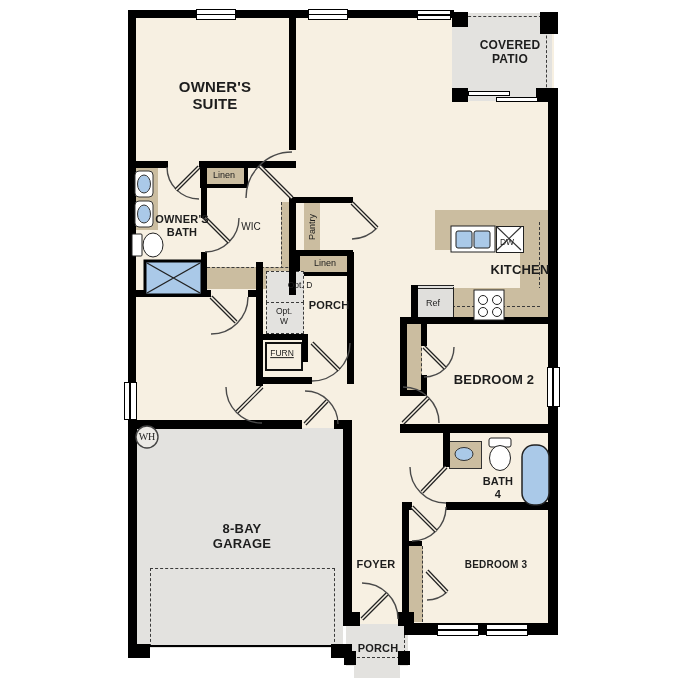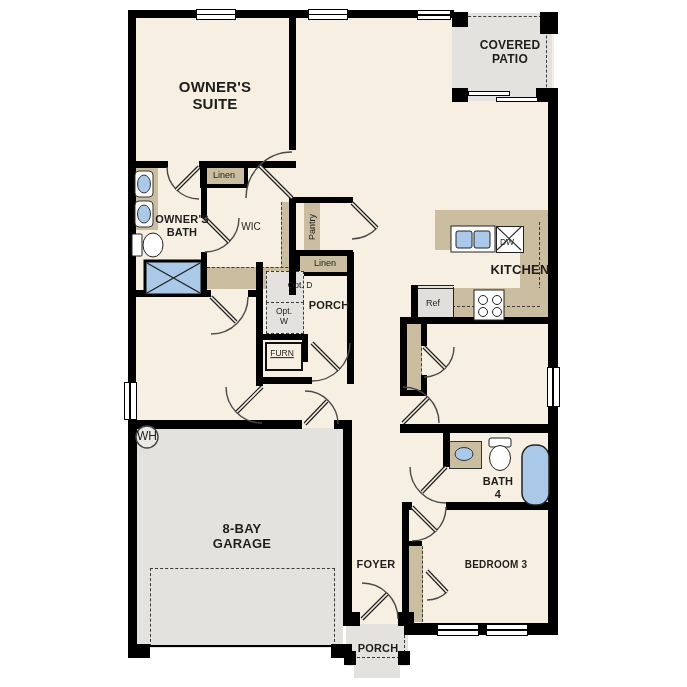--- a/index.html
+++ b/index.html
@@ -214,20 +214,21 @@
   <div class="lbl sm" style="left:251px;top:227px;font-size:10px;">WIC</div>
   <div class="lbl sm" style="left:312px;top:227px;font-size:9px;transform:translate(-50%,-50%) rotate(-90deg);">Pantry</div>
   <div class="lbl sm" style="left:325px;top:263px;font-size:9px;">Linen</div>
   <div class="lbl" style="left:500px;top:270px;font-size:13px;margin-left:20px;">KITCHEN</div>
   <div class="lbl sm" style="left:507px;top:243px;font-size:8.5px;">DW</div>
   <div class="lbl sm" style="left:433px;top:303px;font-size:9px;">Ref</div>
   <div class="lbl" style="left:329px;top:305px;font-size:11px;">PORCH</div>
   <div class="lbl sm" style="left:300px;top:286px;width:26px;font-size:8.5px;">Opt. D</div>
   <div class="lbl sm" style="left:284px;top:317px;width:26px;font-size:8.5px;">Opt. W</div>
   <div class="lbl sm" style="left:282px;top:354px;font-size:8.5px;text-decoration:underline;">FURN</div>
+  <div class="lbl" style="left:494px;top:380px;width:130px;font-size:13px;">BEDROOM 2</div>
   <div class="lbl" style="left:498px;top:488px;width:38px;font-size:11px;">BATH 4</div>
   <div class="lbl" style="left:496px;top:565px;width:130px;font-size:10px;">BEDROOM 3</div>
   <div class="lbl" style="left:242px;top:537px;width:95px;font-size:13px;">8-BAY GARAGE</div>
   <div class="lbl" style="left:376px;top:564px;font-size:11px;">FOYER</div>
   <div class="lbl" style="left:378px;top:648px;font-size:11px;">PORCH</div>
-  <div class="lbl sm" style="left:147px;top:437px;font-size:12px;">WH</div>
+  <div class="lbl sm" style="left:147px;top:437px;font-size:10px;font-family:Liberation Serif, serif;">WH</div>
 
 </div>
 
 </body></html>

